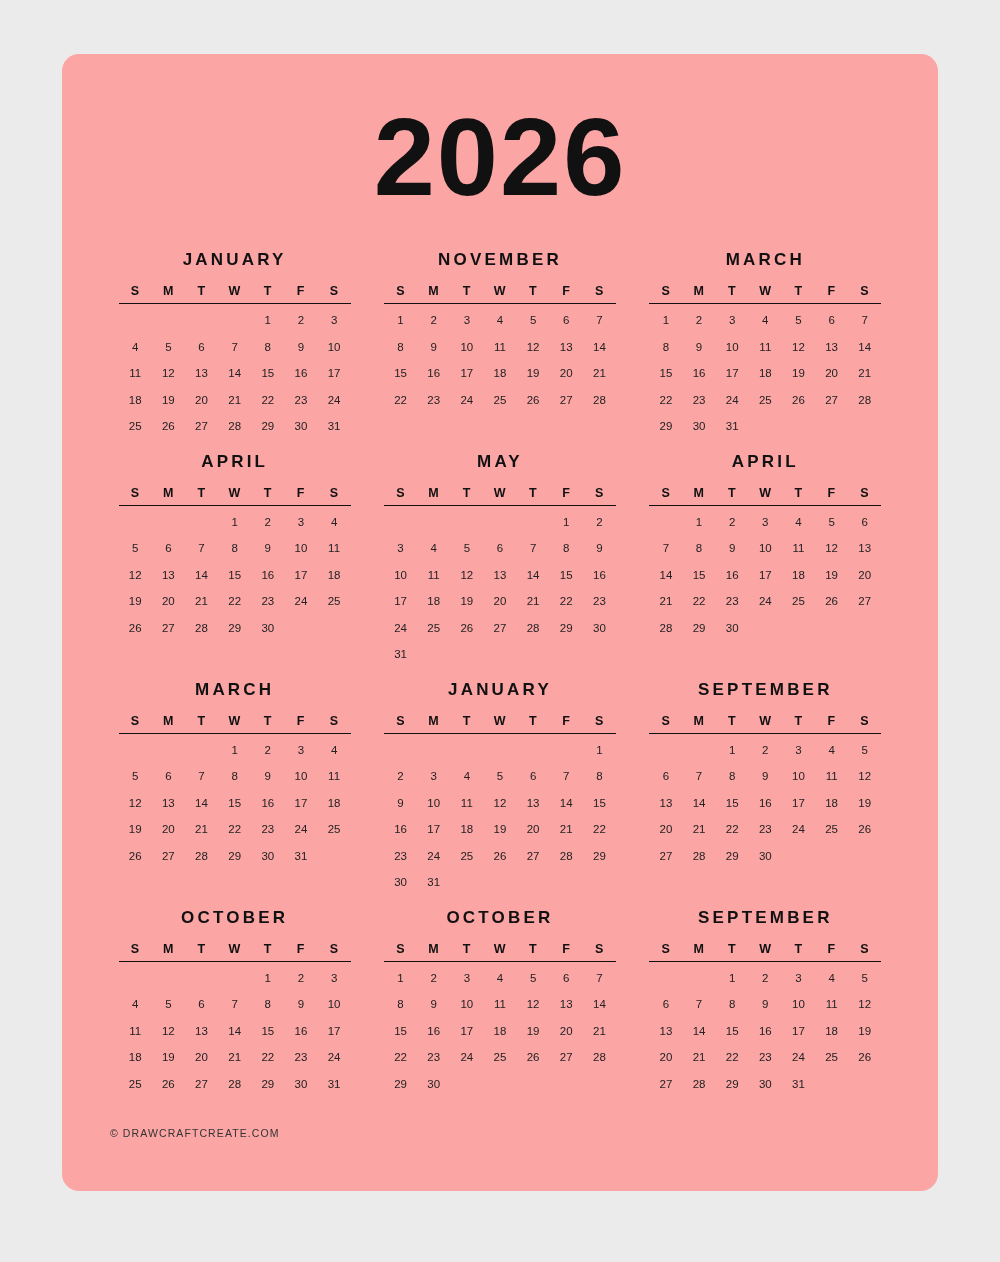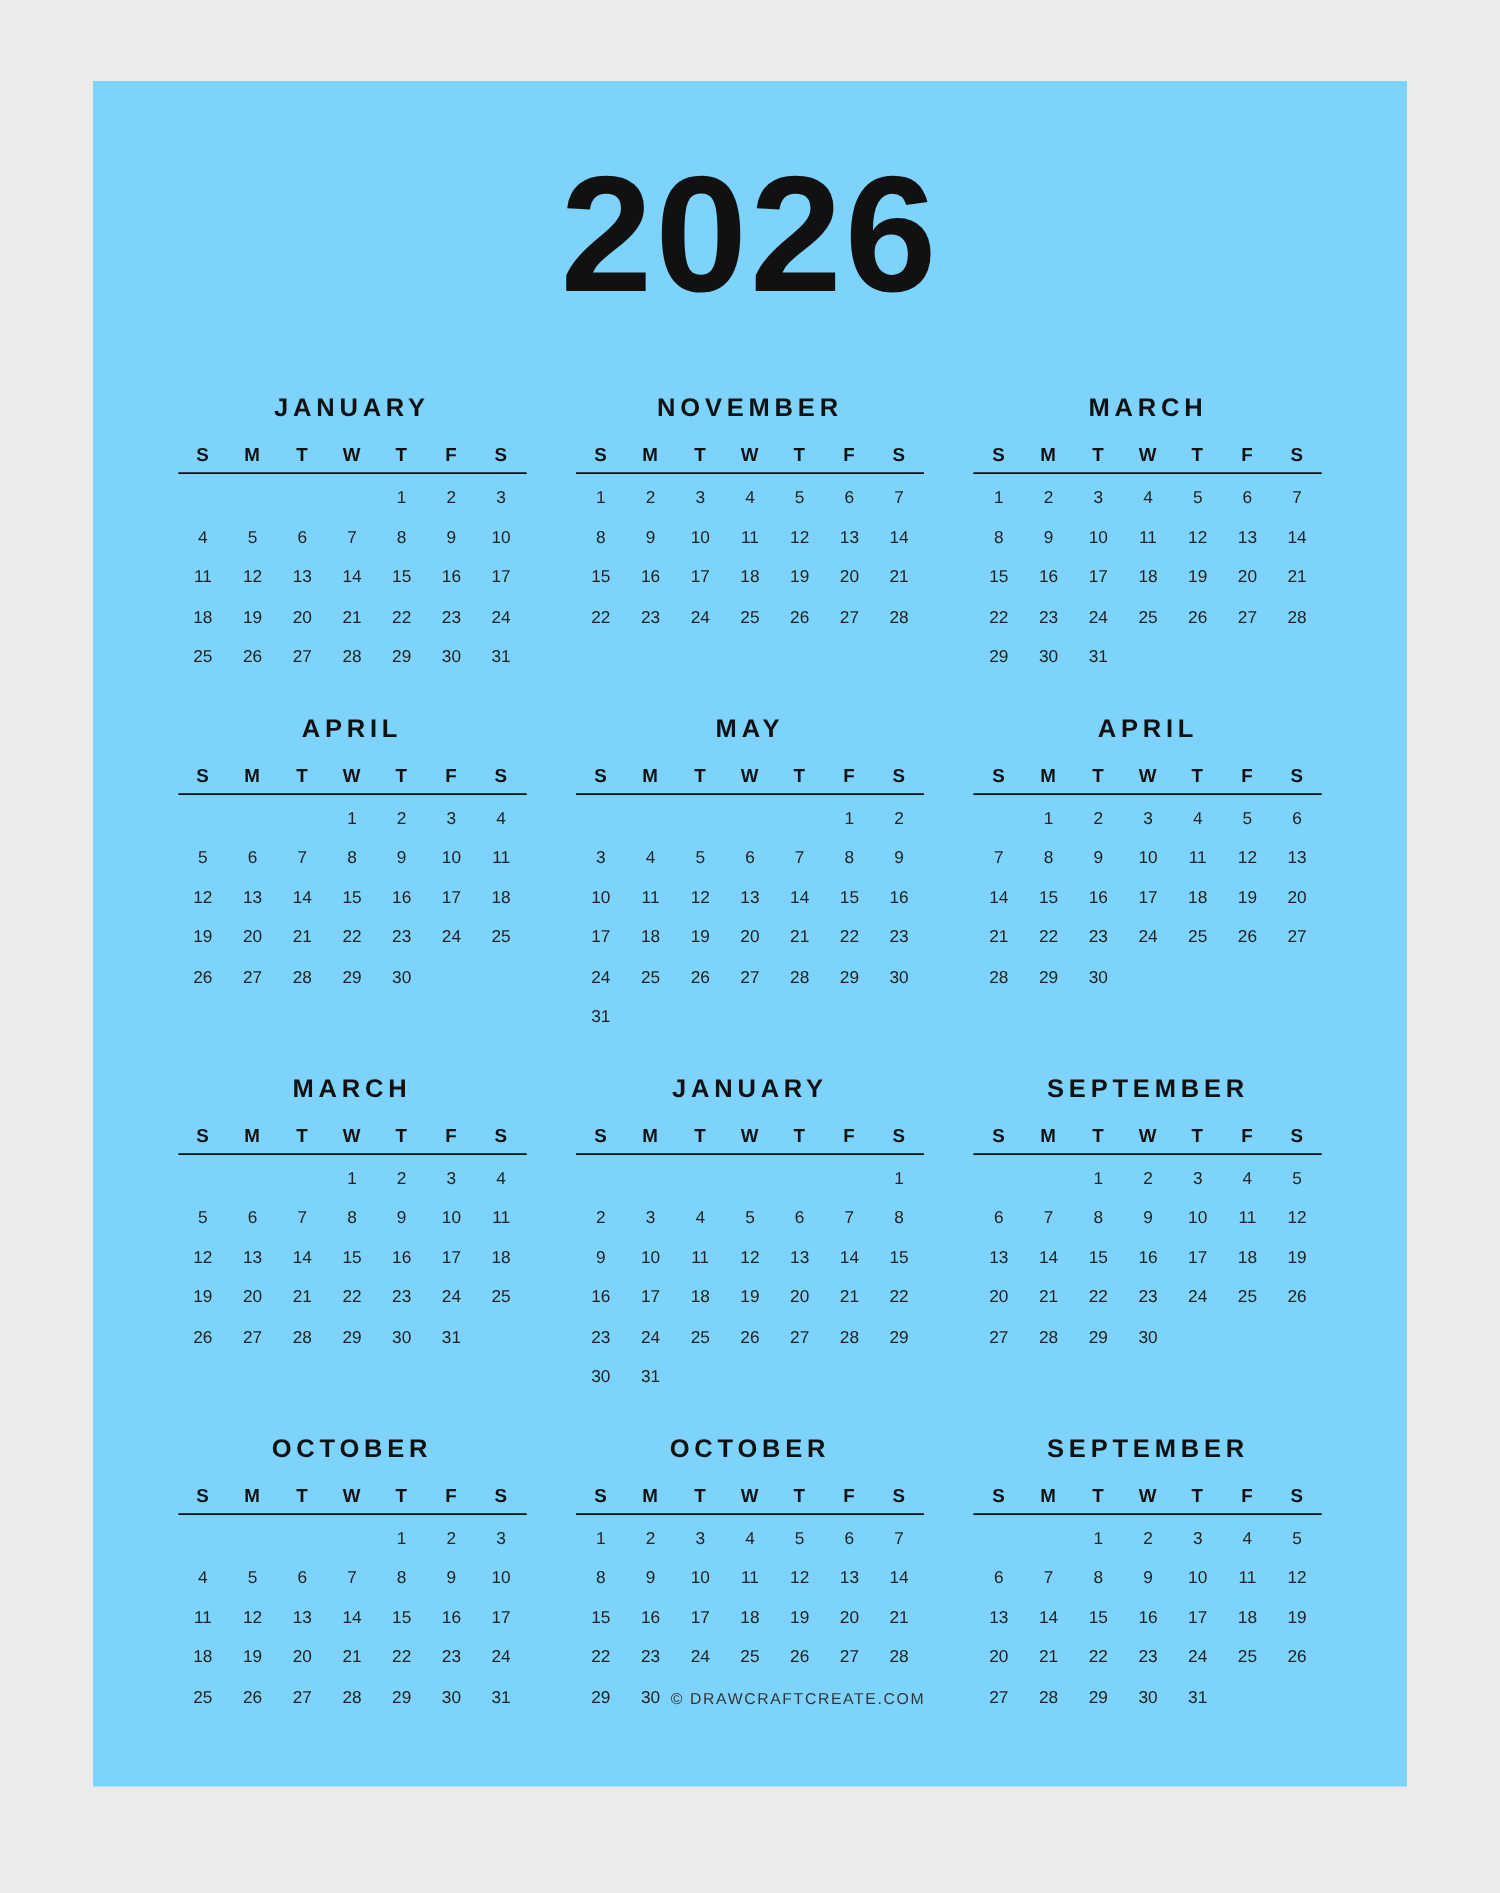--- a/index.html
+++ b/index.html
@@ -12,21 +12,22 @@
     background: #ebebeb;
     font-family: "Liberation Sans", sans-serif;
     overflow: hidden;
   }
   #sheet {
     position: absolute;
     left: 62px;
     top: 54px;
     width: 876px;
     height: 1137px;
-    background: #7dd3fc;
+    background: #fca5a5;
+    border-radius: 17px;
   }
   #year-title {
     text-align: center;
     font-size: 110px;
     font-weight: bold;
     letter-spacing: 2px;
     color: #111111;
     margin: 0;
     padding-top: 48px;
     line-height: 1;
@@ -35,21 +36,21 @@
   #months-grid {
     margin-top: 38px;
     display: grid;
     grid-template-columns: repeat(3, 1fr);
     row-gap: 0px;
     column-gap: 0px;
     padding: 0 40px;
   }
   .month {
     width: 240px;
-    margin: 12px auto 12px auto;
+    margin: 0 auto 12px auto;
   }
   .month-name {
     text-align: center;
     font-size: 17px;
     font-weight: bold;
     letter-spacing: 3.2px;
     color: #111111;
     margin-bottom: 13px;
   }
   table.month-table {
@@ -83,23 +84,23 @@
   td.weekend {
     font-weight: bold;
     color: #111111;
   }
   td.empty {
     color: transparent;
   }
   #footer {
     position: absolute;
     bottom: 52px;
-    left: 0;
+    left: 16px;
     width: 100%;
-    text-align: center;
+    text-align: left;
     font-size: 10.5px;
     letter-spacing: 1.1px;
     color: #333333;
     padding-left: 32px;
   }
 </style>
 </head>
 <body>
 
 <div id="sheet">

